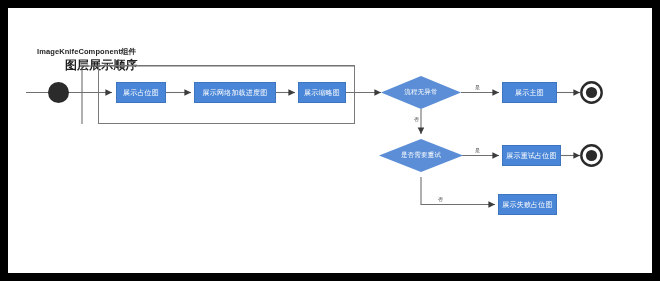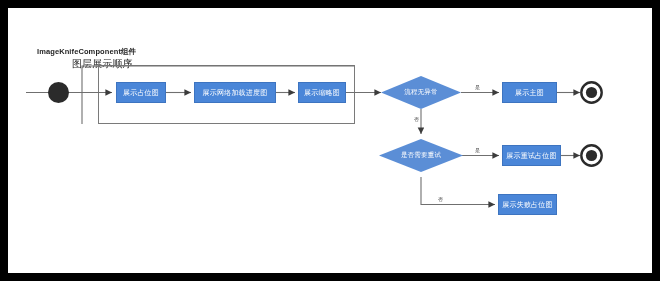--- a/index.html
+++ b/index.html
@@ -30,24 +30,24 @@
     left: 29px;
     top: 39px;
     font-size: 7.5px;
     font-weight: bold;
     color: #1f1f1f;
     letter-spacing: 0.1px;
     white-space: nowrap;
   }
   .subtitle {
     position: absolute;
-    left: 64px;
+    left: 57px;
     top: 49px;
-    font-size: 10px;
-    font-weight: normal;
+    font-size: 12px;
+    font-weight: bold;
     color: #1f1f1f;
     letter-spacing: 0.1px;
     white-space: nowrap;
   }
   
   .group-frame {
     position: absolute;
     left: 90px;
     top: 57px;
     width: 257px;

